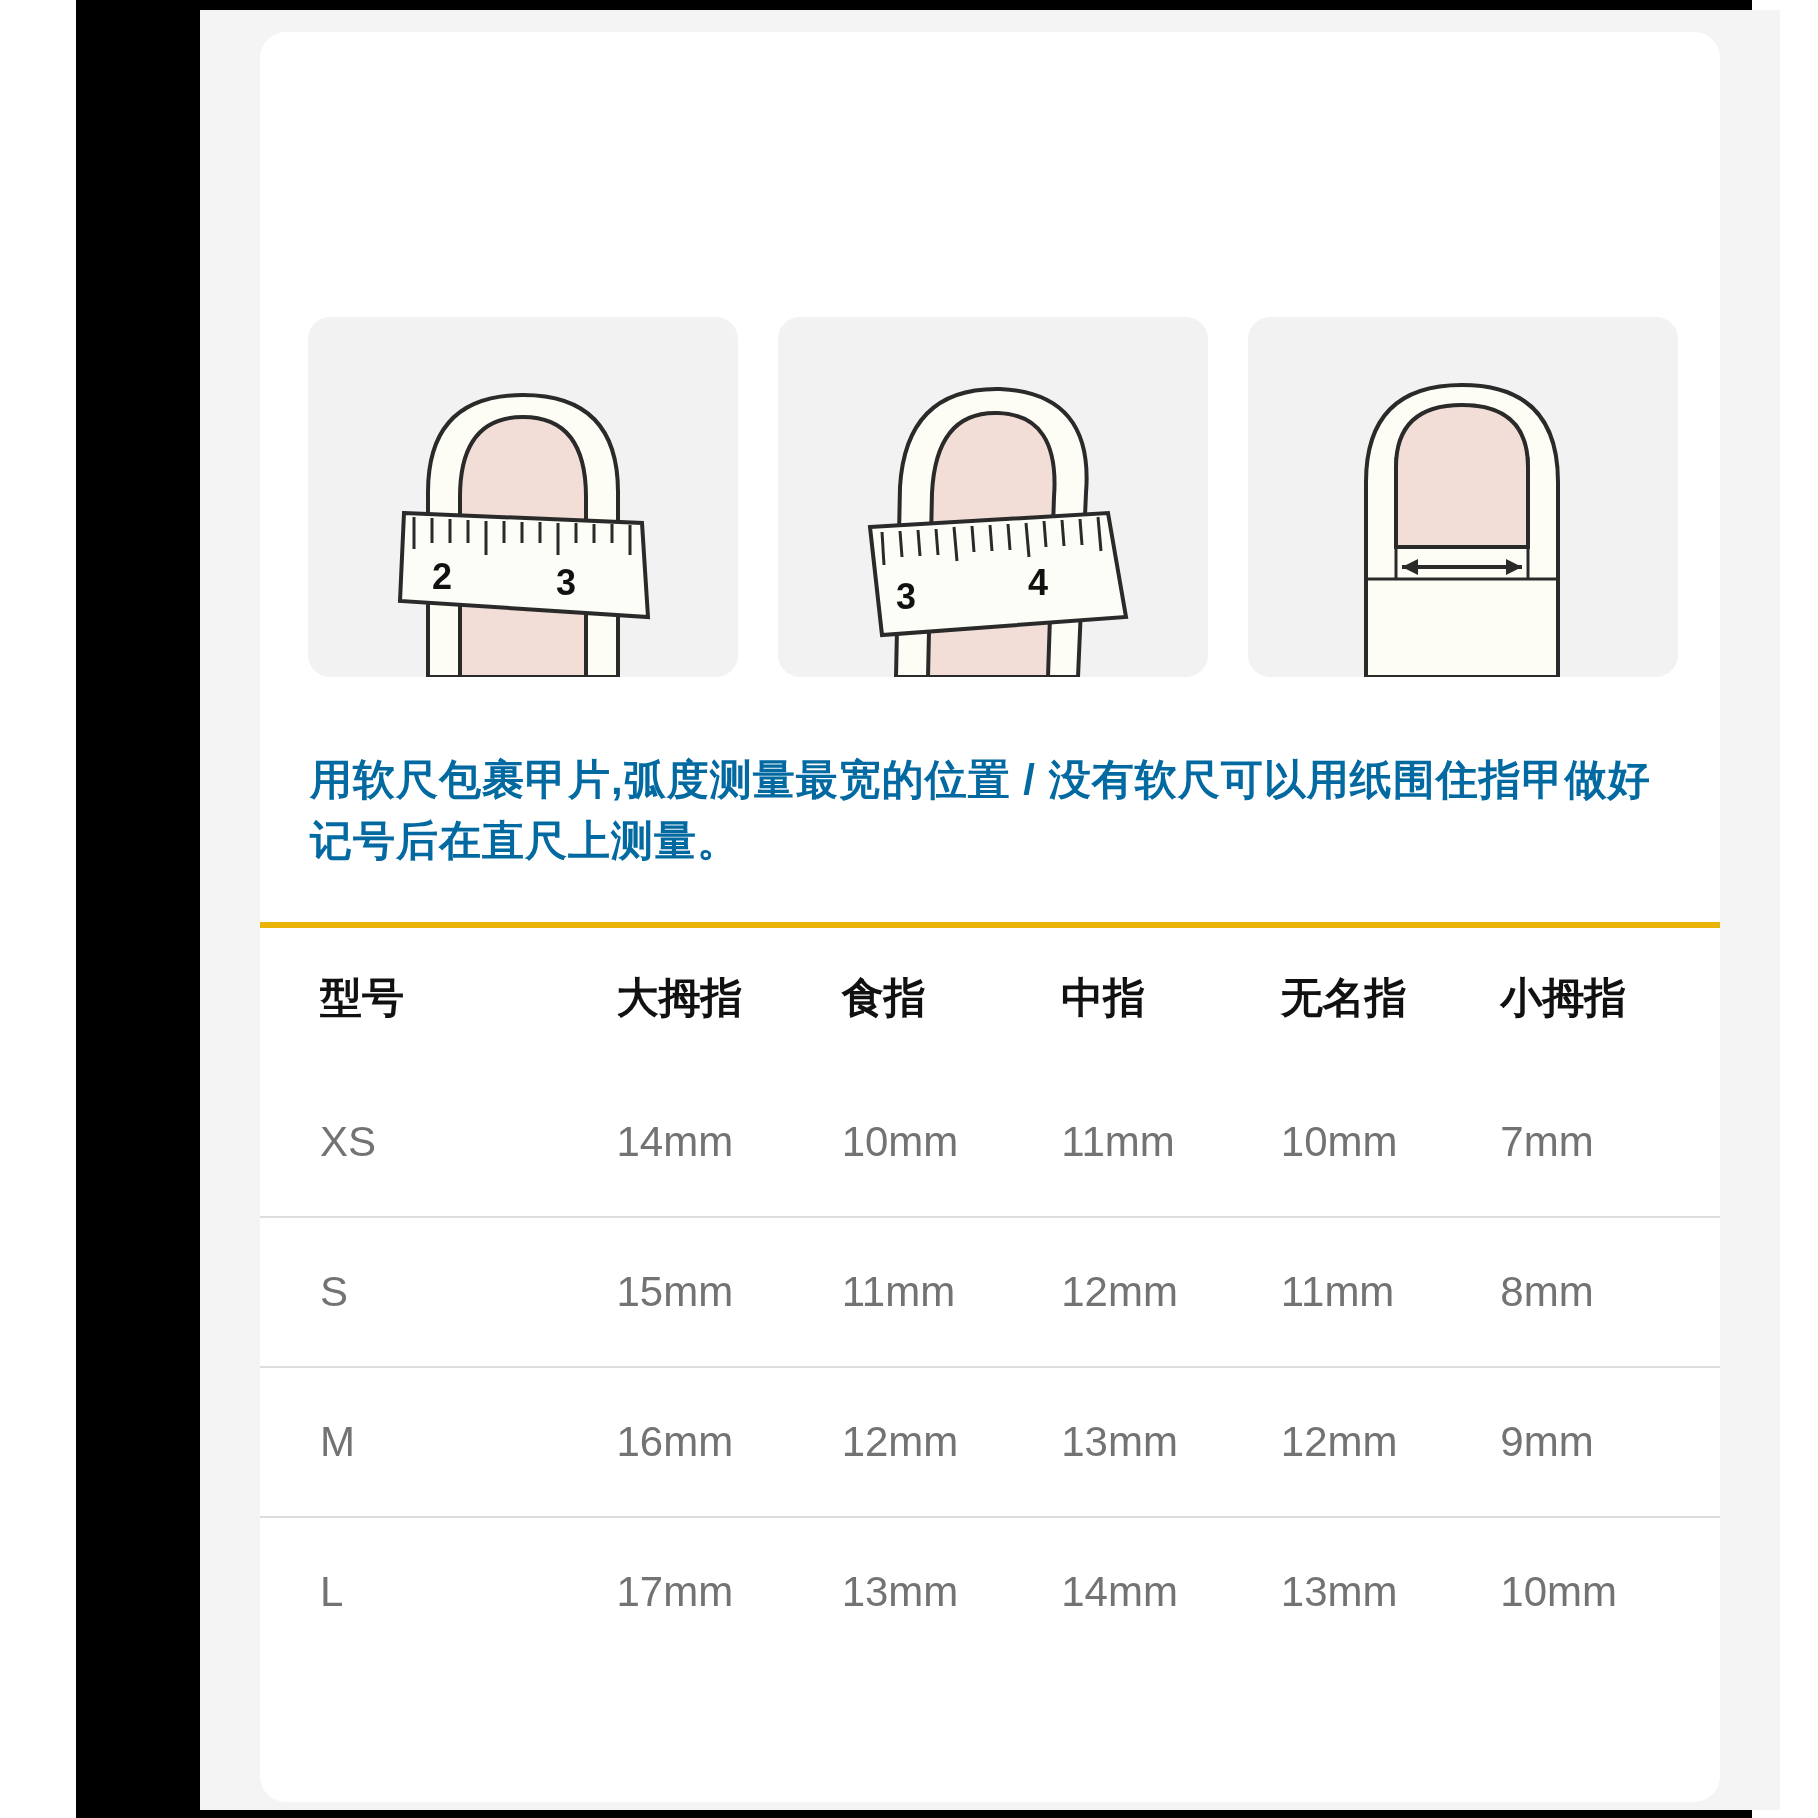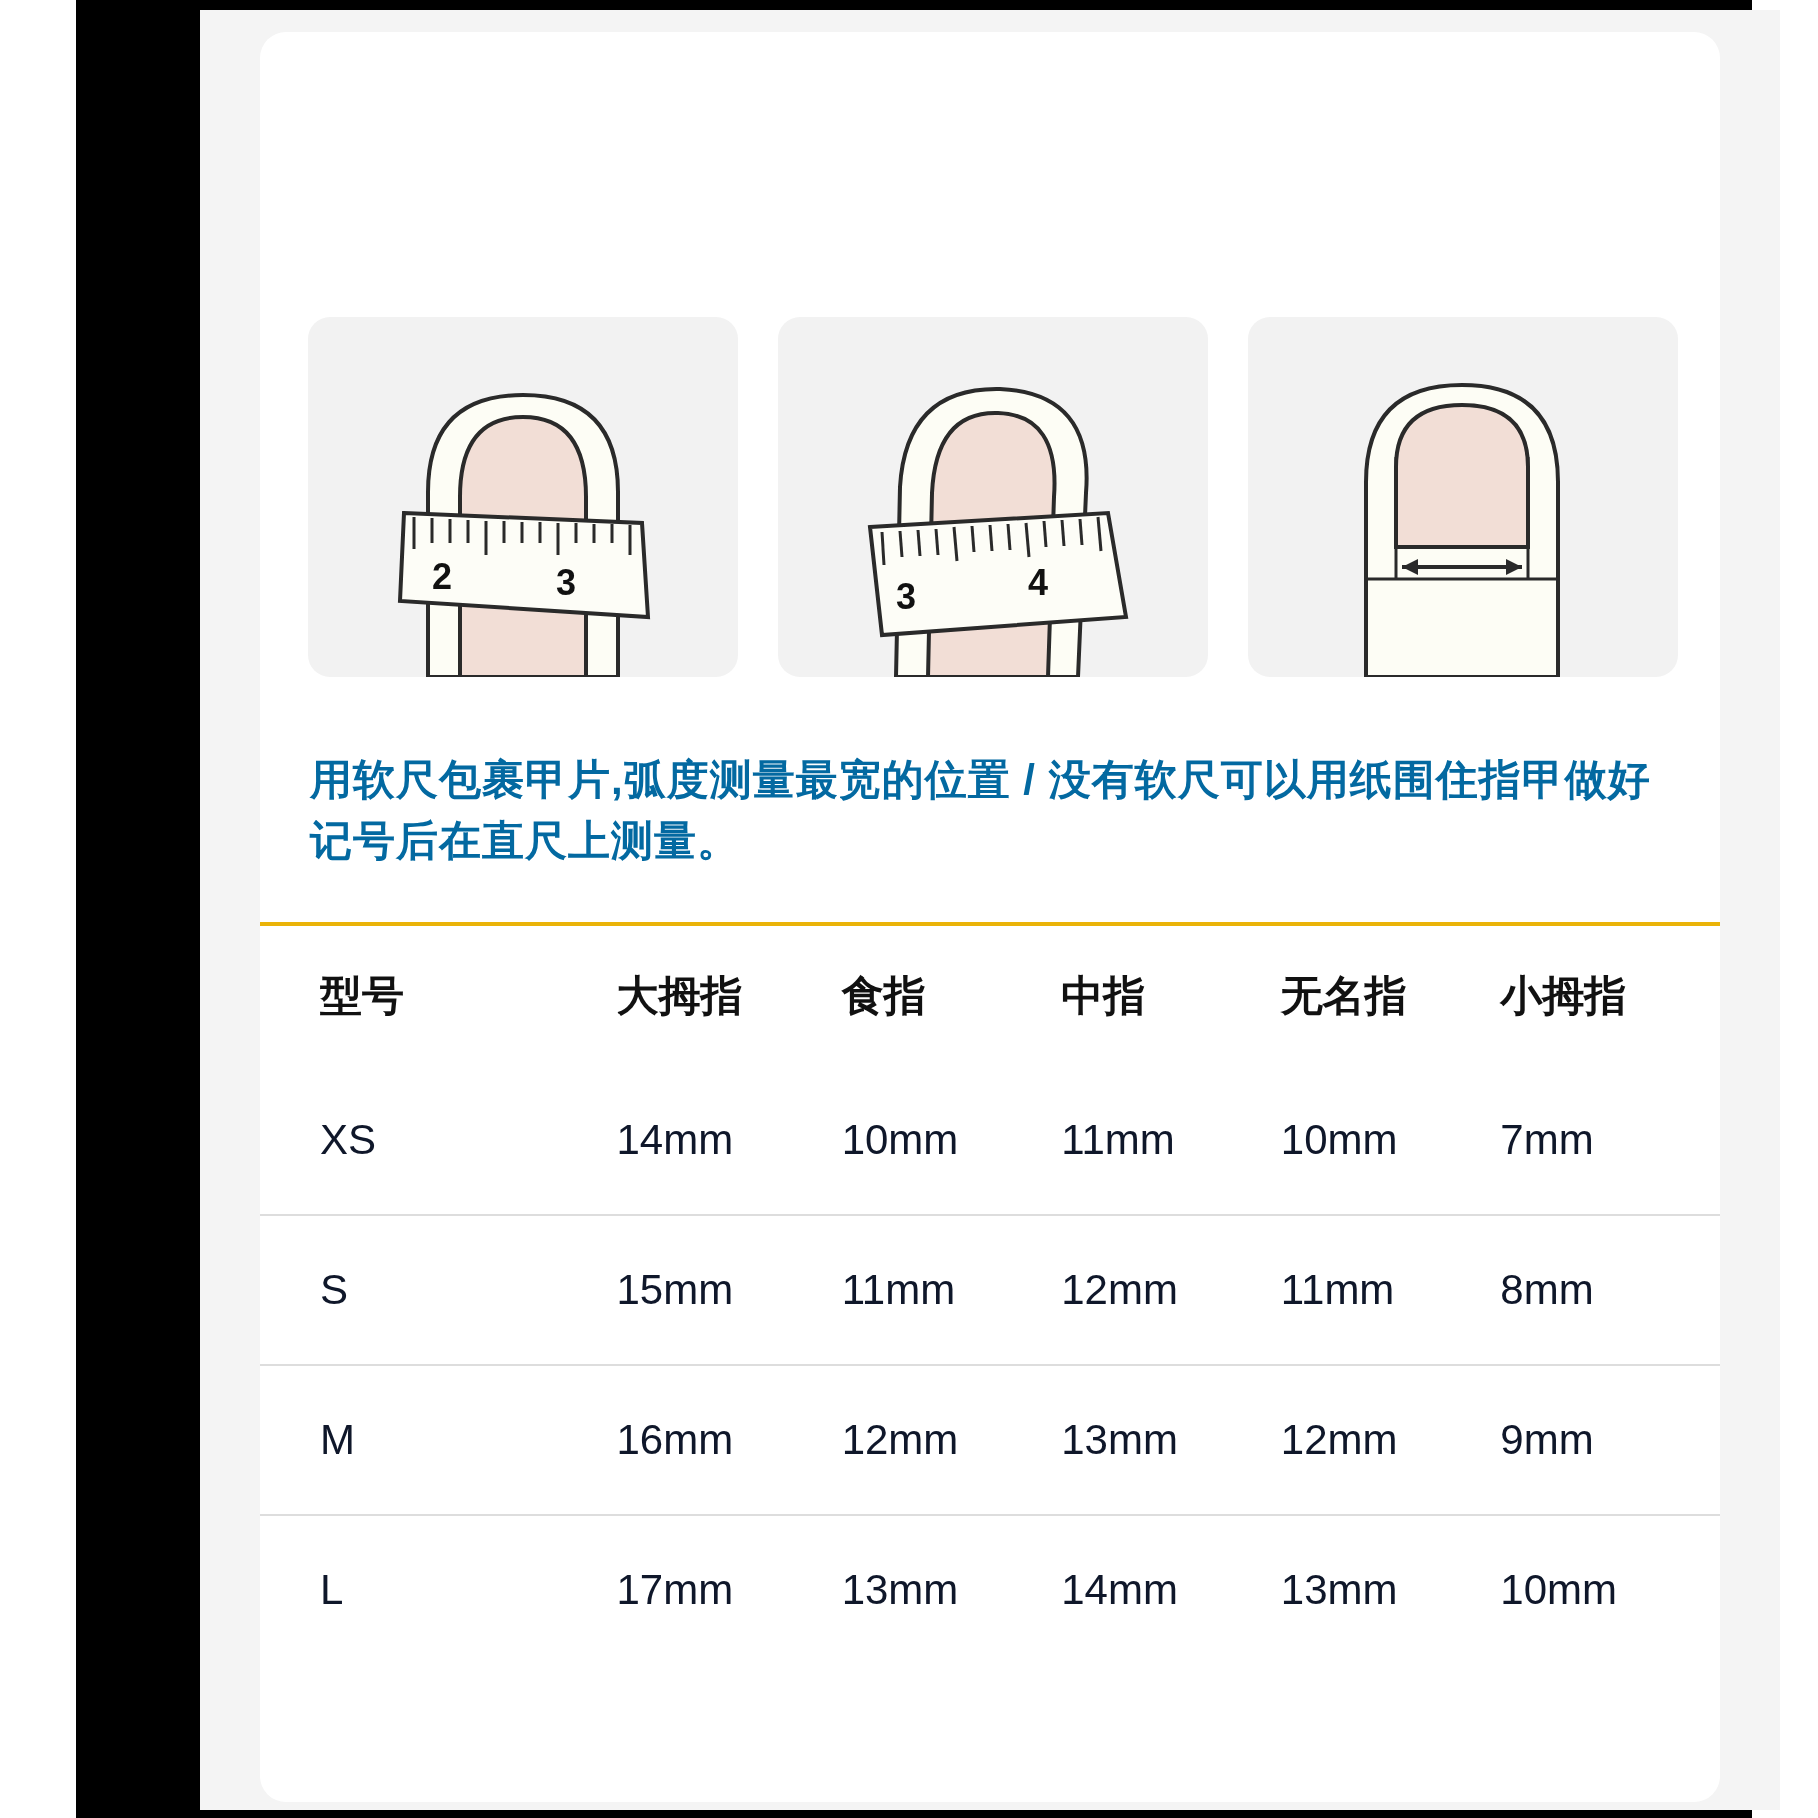--- a/index.html
+++ b/index.html
@@ -99,38 +99,38 @@
     letter-spacing: 1px;
   }
 
   
   .table-wrap {
     position: absolute;
     top: 890px;
     left: 0;
     width: 1460px;
     background: #ffffff;
-    border-top: 4px solid #eab308;
+    border-top: 6px solid #eab308;
   }
   table.size-table {
     width: 1460px;
     border-collapse: collapse;
     table-layout: fixed;
   }
   table.size-table th {
     text-align: left;
     font-size: 42px;
     font-weight: bold;
     color: #111111;
     padding: 42px 0 42px 0;
   }
   table.size-table td {
     text-align: left;
     font-size: 42px;
-    color: #0f172a;
+    color: #737373;
     padding: 50px 0;
   }
   table.size-table tbody tr + tr td {
     border-top: 2px solid #dddddd;
   }
   .col-model  { width: 215px; padding-left: 60px !important; }
   .col-d1 { width: 185px; }
   .col-d2 { width: 185px; font-family: Liberation Mono, monospace; }
   .col-d3 { width: 185px; }
   .col-d4 { width: 185px; }

